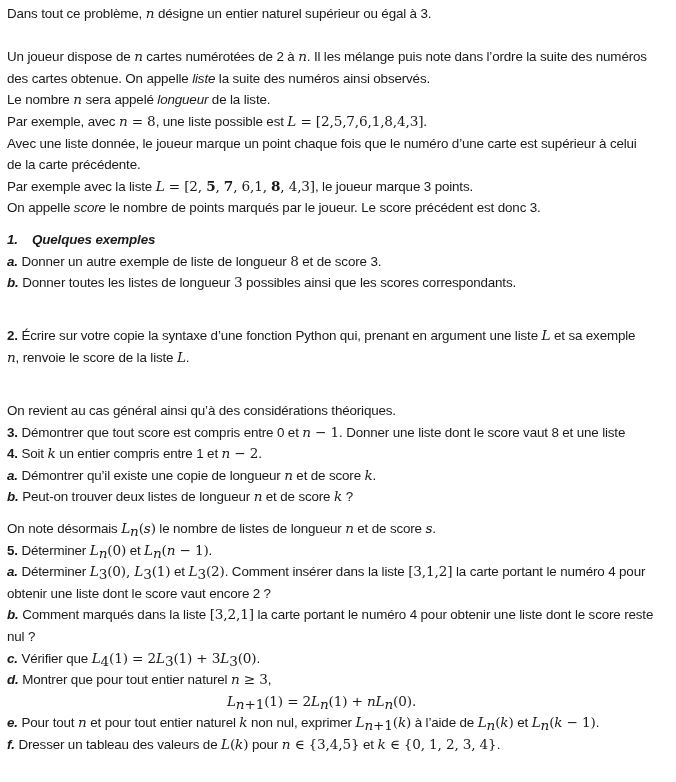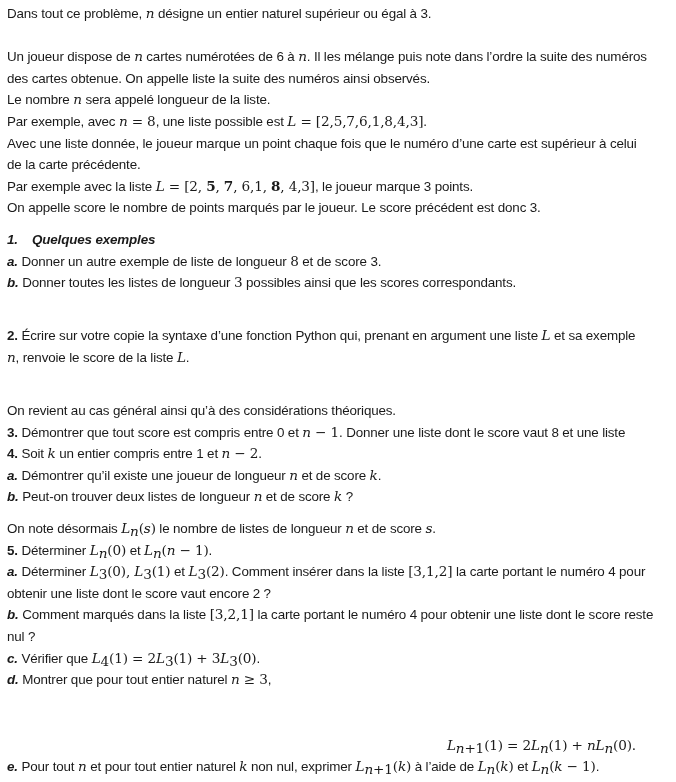--- a/index.html
+++ b/index.html
@@ -11,38 +11,38 @@
   .page { position: relative; padding: 3px 0 0 7px; }
   .line { height: 21.6px; line-height: 21.6px; white-space: nowrap; letter-spacing: -0.15px; }
   .gap { height: 21.6px; }
   .gap-s { height: 10px; }
   .m { font-family: "DejaVu Serif", serif; font-style: italic; font-size: 13.6px; }
   .mr { font-family: "DejaVu Serif", serif; font-size: 13.6px; }
   .mb { font-family: "DejaVu Serif", serif; font-weight: bold; font-size: 13.6px; }
   sub { font-size: 9.5px; vertical-align: -3px; line-height: 0; }
   .b { font-weight: bold; }
   .bi { font-weight: bold; font-style: italic; }
-  .i { }
-  .center { text-align: right; padding-right: 40px; margin-top: 44px; }
+  .i { font-style: italic; }
+  .center { text-align: center; padding-right: 40px; }
   .h1 { padding-left: 0; }
   .h1 .num { display: inline-block; width: 25px; }
 </style>
 </head>
 <body>
 
 <div class="page">
 
   <div class="line">
     <span>Dans tout ce problème, </span><span class="m">n</span><span> désigne un entier naturel supérieur ou égal à 3.</span>
   </div>
   <div class="gap"></div>
 
   <div>
     <div class="line">
-      <span>Un joueur dispose de </span><span class="m">n</span><span> cartes numérotées de 6 à </span><span class="m">n</span><span>. Il les mélange puis note dans l’ordre la suite des numéros</span>
+      <span>Un joueur dispose de </span><span class="m">n</span><span> cartes numérotées de 2 à </span><span class="m">n</span><span>. Il les mélange puis note dans l’ordre la suite des numéros</span>
     </div>
     <div class="line">
       <span>des cartes obtenue. On appelle </span><span class="i">liste</span><span> la suite des numéros ainsi observés.</span>
     </div>
     <div class="line">
       <span>Le nombre </span><span class="m">n</span><span> sera appelé </span><span class="i">longueur</span><span> de la liste.</span>
     </div>
     <div class="line">
       <span>Par exemple, avec </span><span class="m">n</span><span class="mr"> = 8</span><span>, une liste possible est </span><span class="m">L</span><span class="mr"> = [2,5,7,6,1,8,4,3]</span><span>.</span>
     </div>
@@ -87,21 +87,21 @@
 
   <div>
     <div class="line">On revient au cas général ainsi qu’à des considérations théoriques.</div>
     <div class="line">
       <span class="b">3.</span><span> Démontrer que tout score est compris entre 0 et </span><span class="m">n</span><span class="mr"> − 1</span><span>. Donner une liste dont le score vaut 8 et une liste</span>
     </div>
     <div class="line">
       <span class="b">4.</span><span> Soit </span><span class="m">k</span><span> un entier compris entre 1 et </span><span class="m">n</span><span class="mr"> − 2</span><span>.</span>
     </div>
     <div class="line">
-      <span class="bi">a.</span><span> Démontrer qu’il existe une joueur de longueur </span><span class="m">n</span><span> et de score </span><span class="m">k</span><span>.</span>
+      <span class="bi">a.</span><span> Démontrer qu’il existe une copie de longueur </span><span class="m">n</span><span> et de score </span><span class="m">k</span><span>.</span>
     </div>
     <div class="line">
       <span class="bi">b.</span><span> Peut-on trouver deux listes de longueur </span><span class="m">n</span><span> et de score </span><span class="m">k</span><span> ?</span>
     </div>
   </div>
 
   <div class="gap-s"></div>
 
   <div>
     <div class="line">

